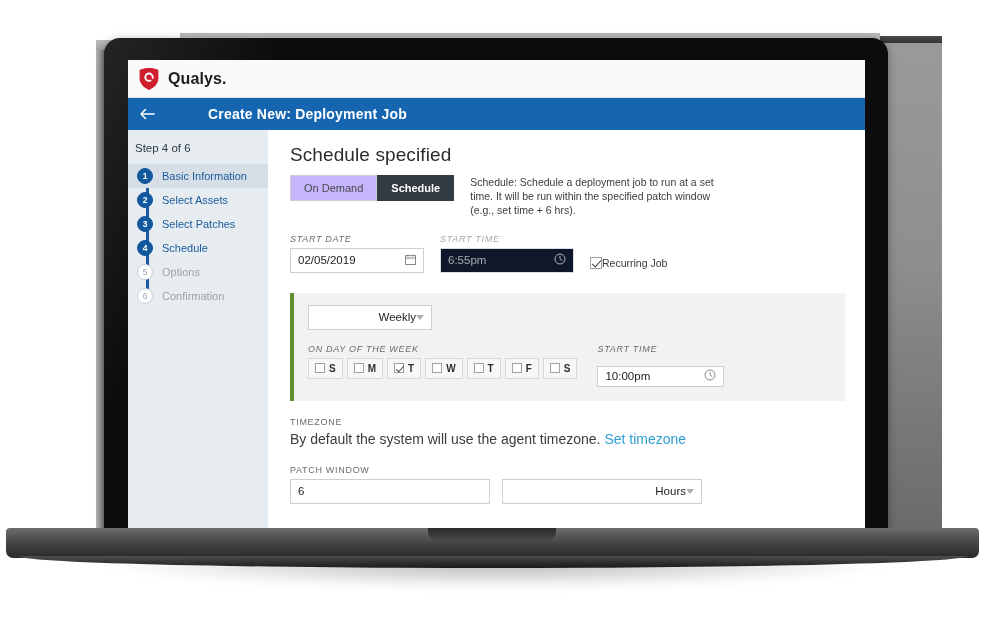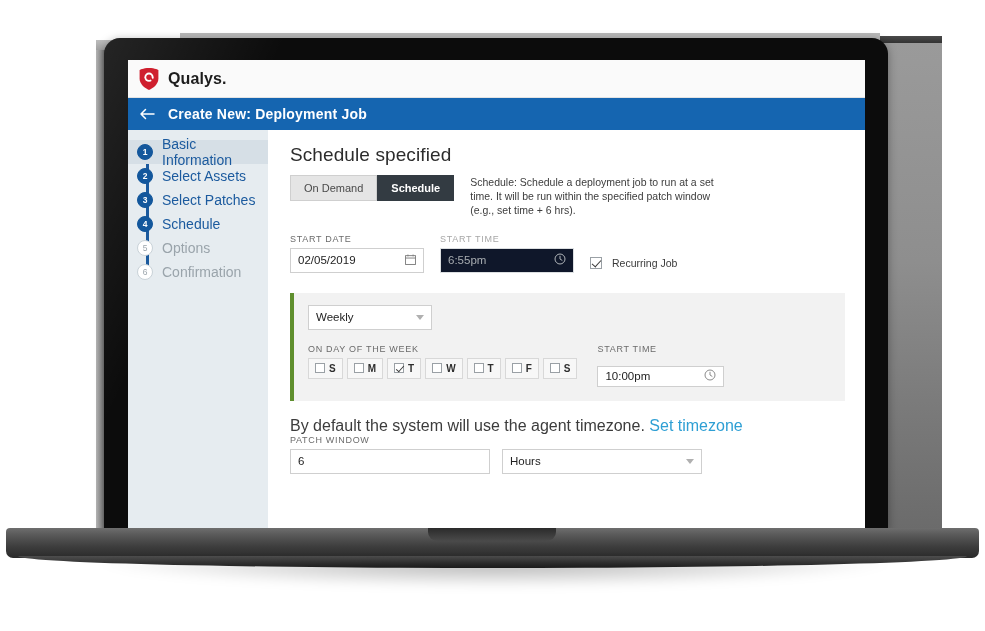--- a/index.html
+++ b/index.html
@@ -92,21 +92,21 @@
     display:flex; align-items:center; padding-left:10px; gap:8px;
   }
   .logo-mark { width:22px; height:24px; position:relative; flex:none; }
   .brand-text { font-size:16px; font-weight:700; color:#1d1d1d; letter-spacing:.1px; }
 
   .topbar {
     height: 32px; background:#1565b0; display:flex; align-items:center;
     padding-left:10px; gap:12px;
   }
   .back-arrow { width:18px; height:18px; flex:none; }
-  .topbar-title { color:#fff; font-size:14px; font-weight:700; letter-spacing:.2px; }
+  .topbar-title { color:#fff; font-size:14px; font-weight:700; letter-spacing:.2px;margin-left:40px; }
 
   .body-row { display:flex; height: 398px; }
 
   
   .sidebar {
     width: 140px; background:#e6ecf0; padding-top:10px; position:relative; flex:none;
   }
   .step-of { font-size:11.5px; color:#2f3b44; padding:2px 0 10px 7px; font-weight:400; }
   .steps { position:relative; }
   .track {
@@ -118,86 +118,86 @@
     height:24px; padding-left:9px;
   }
   .step.active-bg { background:#d6dfe6; }
   .bullet {
     width:16px; height:16px; border-radius:50%; flex:none;
     display:flex; align-items:center; justify-content:center;
     font-size:8.5px; font-weight:700; z-index:2;
   }
   .bullet.done { background:#13579c; color:#fff; border:1px solid #13579c; }
   .bullet.todo { background:#fff; color:#9aa4ab; border:1px solid #c9d2d8; font-weight:400;}
-  .step-label { font-size:14px; color:#1b5a9e; }
+  .step-label { font-size:11px; color:#1b5a9e; }
   .step-label.muted { color:#9aa4ab; }
 
   
   .main { flex:1; background:#fff; padding:14px 20px 0 22px; overflow:hidden; }
   h1.page-title { font-size:19px; font-weight:400; color:#2c2c2c; margin-bottom:9px; letter-spacing:.1px;}
   .page-sub { font-size:11.5px; color:#5a5a5a; margin-bottom:20px; }
 
   .mode-row { display:flex; align-items:flex-start; gap:16px; margin-bottom:16px; }
   .toggle { display:flex; flex:none; }
   .toggle .tbtn {
     font-size:11px; padding:6px 13px; border:1px solid #cfcfcf;
-    background:#e5e5e5; color:#4a4a4a; cursor:pointer; white-space:nowrap;
+    background:#c4b5fd; color:#4a4a4a; cursor:pointer; white-space:nowrap;
   }
   .toggle .tbtn.active { background:#333b42; color:#fff; border-color:#333b42; font-weight:600; }
   .mode-desc { font-size:10.5px; color:#3c3c3c; line-height:1.32; max-width:258px; padding-top:1px;}
   .mode-desc b { font-weight:400; }
 
-  .fieldlabel { font-size:9px; letter-spacing:.7px; color:#6b6b6b; text-transform:uppercase; margin-bottom:4px; }
+  .fieldlabel { font-size:9px; letter-spacing:.7px; color:#6b6b6b; text-transform:uppercase; margin-bottom:4px;font-style:italic; }
   .fieldlabel.dim { color:#a7a7a7; }
 
   .dt-row { display:flex; align-items:flex-end; gap:16px; margin-bottom:20px; }
 
   .inputbox {
     display:flex; align-items:center; justify-content:space-between;
     border:1px solid #cfcfcf; background:#fff; height:25px; padding:0 7px;
     font-size:11.5px; color:#222;
   }
   .inputbox.disabled { background:#0f172a; border-color:#dcdfe1; color:#a8adb1; }
 
-  .cb-row { display:flex; align-items:flex-end; gap:10px; padding-bottom:4px; }
+  .cb-row { display:flex; align-items:flex-end; gap:0; padding-bottom:4px; }
   .cbox {
     width:12px; height:12px; border:1px solid #9aa0a5; background:#fff;
     position:relative; flex:none;
   }
   .cbox.checked::after {
     content:""; position:absolute; left:3px; top:0px; width:4px; height:8px;
     border:solid #3a3a3a; border-width:0 1.6px 1.6px 0; transform:rotate(42deg);
   }
   .cb-label { font-size:10.5px; color:#3a3a3a; }
 
   
   .repeats-panel {
     background:#f2f2f2; border-left:4px solid #5f8f2e;
     padding:12px 14px 14px 14px; margin-bottom:16px; position:relative;
   }
   .selectbox {
-    display:flex; align-items:center; justify-content:space-between;
+    display:flex; align-items:center; justify-content:flex-end;
     border:1px solid #cfcfcf; background:#fff; height:25px; padding:0 7px;
     font-size:11.5px; color:#222; width:124px;
   }
   .caret { width:0;height:0;border-left:4px solid transparent;border-right:4px solid transparent;border-top:5px solid #b0b0b0; }
   .dow-row { display:flex; gap:0; }
   .dow {
     display:flex; align-items:center; gap:4px;
     border:1px solid #d8d8d8; background:#f7f7f7;
     height:21px; padding:0 6px; margin-right:4px;
   }
   .dow .d-letter { font-size:10px; color:#2e2e2e; font-weight:600; }
   .cbox.sm { width:10px; height:10px; }
   .cbox.sm.checked::after { left:2.5px; top:-0.5px; width:3px; height:7px; border-width:0 1.4px 1.4px 0; }
 
   .row-2col { display:flex; gap:16px; align-items:flex-start; }
 
   .tz-title { font-size:9px; letter-spacing:.7px; color:#6b6b6b; text-transform:uppercase; margin-bottom:4px; }
-  .tz-line { font-size:16px; color:#3c3c3c; }
+  .tz-line { font-size:14px; color:#3c3c3c; margin-bottom:18px; }
   .tz-link { color:#2e9fd4; cursor:pointer; }
 
   .pw-row { display:flex; gap:12px; }
 </style>
 </head>
 <body>
 
 <div id="stage">
 
   <div class="lid-tab-top"></div>
@@ -229,20 +229,21 @@
         <svg width="18" height="18" viewBox="0 0 18 18">
           <path d="M16 9 H3 M7.5 4.5 L3 9 L7.5 13.5" stroke="#ffffff" stroke-width="1.5" fill="none" stroke-linecap="round" stroke-linejoin="round"></path>
         </svg>
       </span>
       <span class="topbar-title">Create New: Deployment Job</span>
     </div>
 
     <div class="body-row">
 
       <div class="sidebar">
+        <div class="step-of">Step 4 of 6</div>
         <div class="steps">
           <div class="track"></div>
 
           <div class="step active-bg">
             <span class="bullet done">1</span>
             <span class="step-label">Basic Information</span>
           </div>
           <div class="step">
             <span class="bullet done">2</span>
             <span class="step-label">Select Assets</span>
@@ -363,20 +364,21 @@
                     <circle cx="6" cy="6" r="5" fill="none" stroke="#8b8b8b" stroke-width="1"></circle>
                     <path d="M6 3.2 L6 6 L8 7.3" stroke="#8b8b8b" stroke-width="1" fill="none" stroke-linecap="round"></path>
                   </svg>
                 </span>
               </div>
             </div>
           </div>
         </div>
 
         <div>
+          <div class="tz-title">TIMEZONE</div>
           <div class="tz-line">
             <span>By default the system will use the agent timezone.</span>
             <span class="tz-link">Set timezone</span>
           </div>
         </div>
 
         <div>
           <div class="tz-title">PATCH WINDOW</div>
           <div class="pw-row">
             <div class="inputbox" style="width:200px;">

